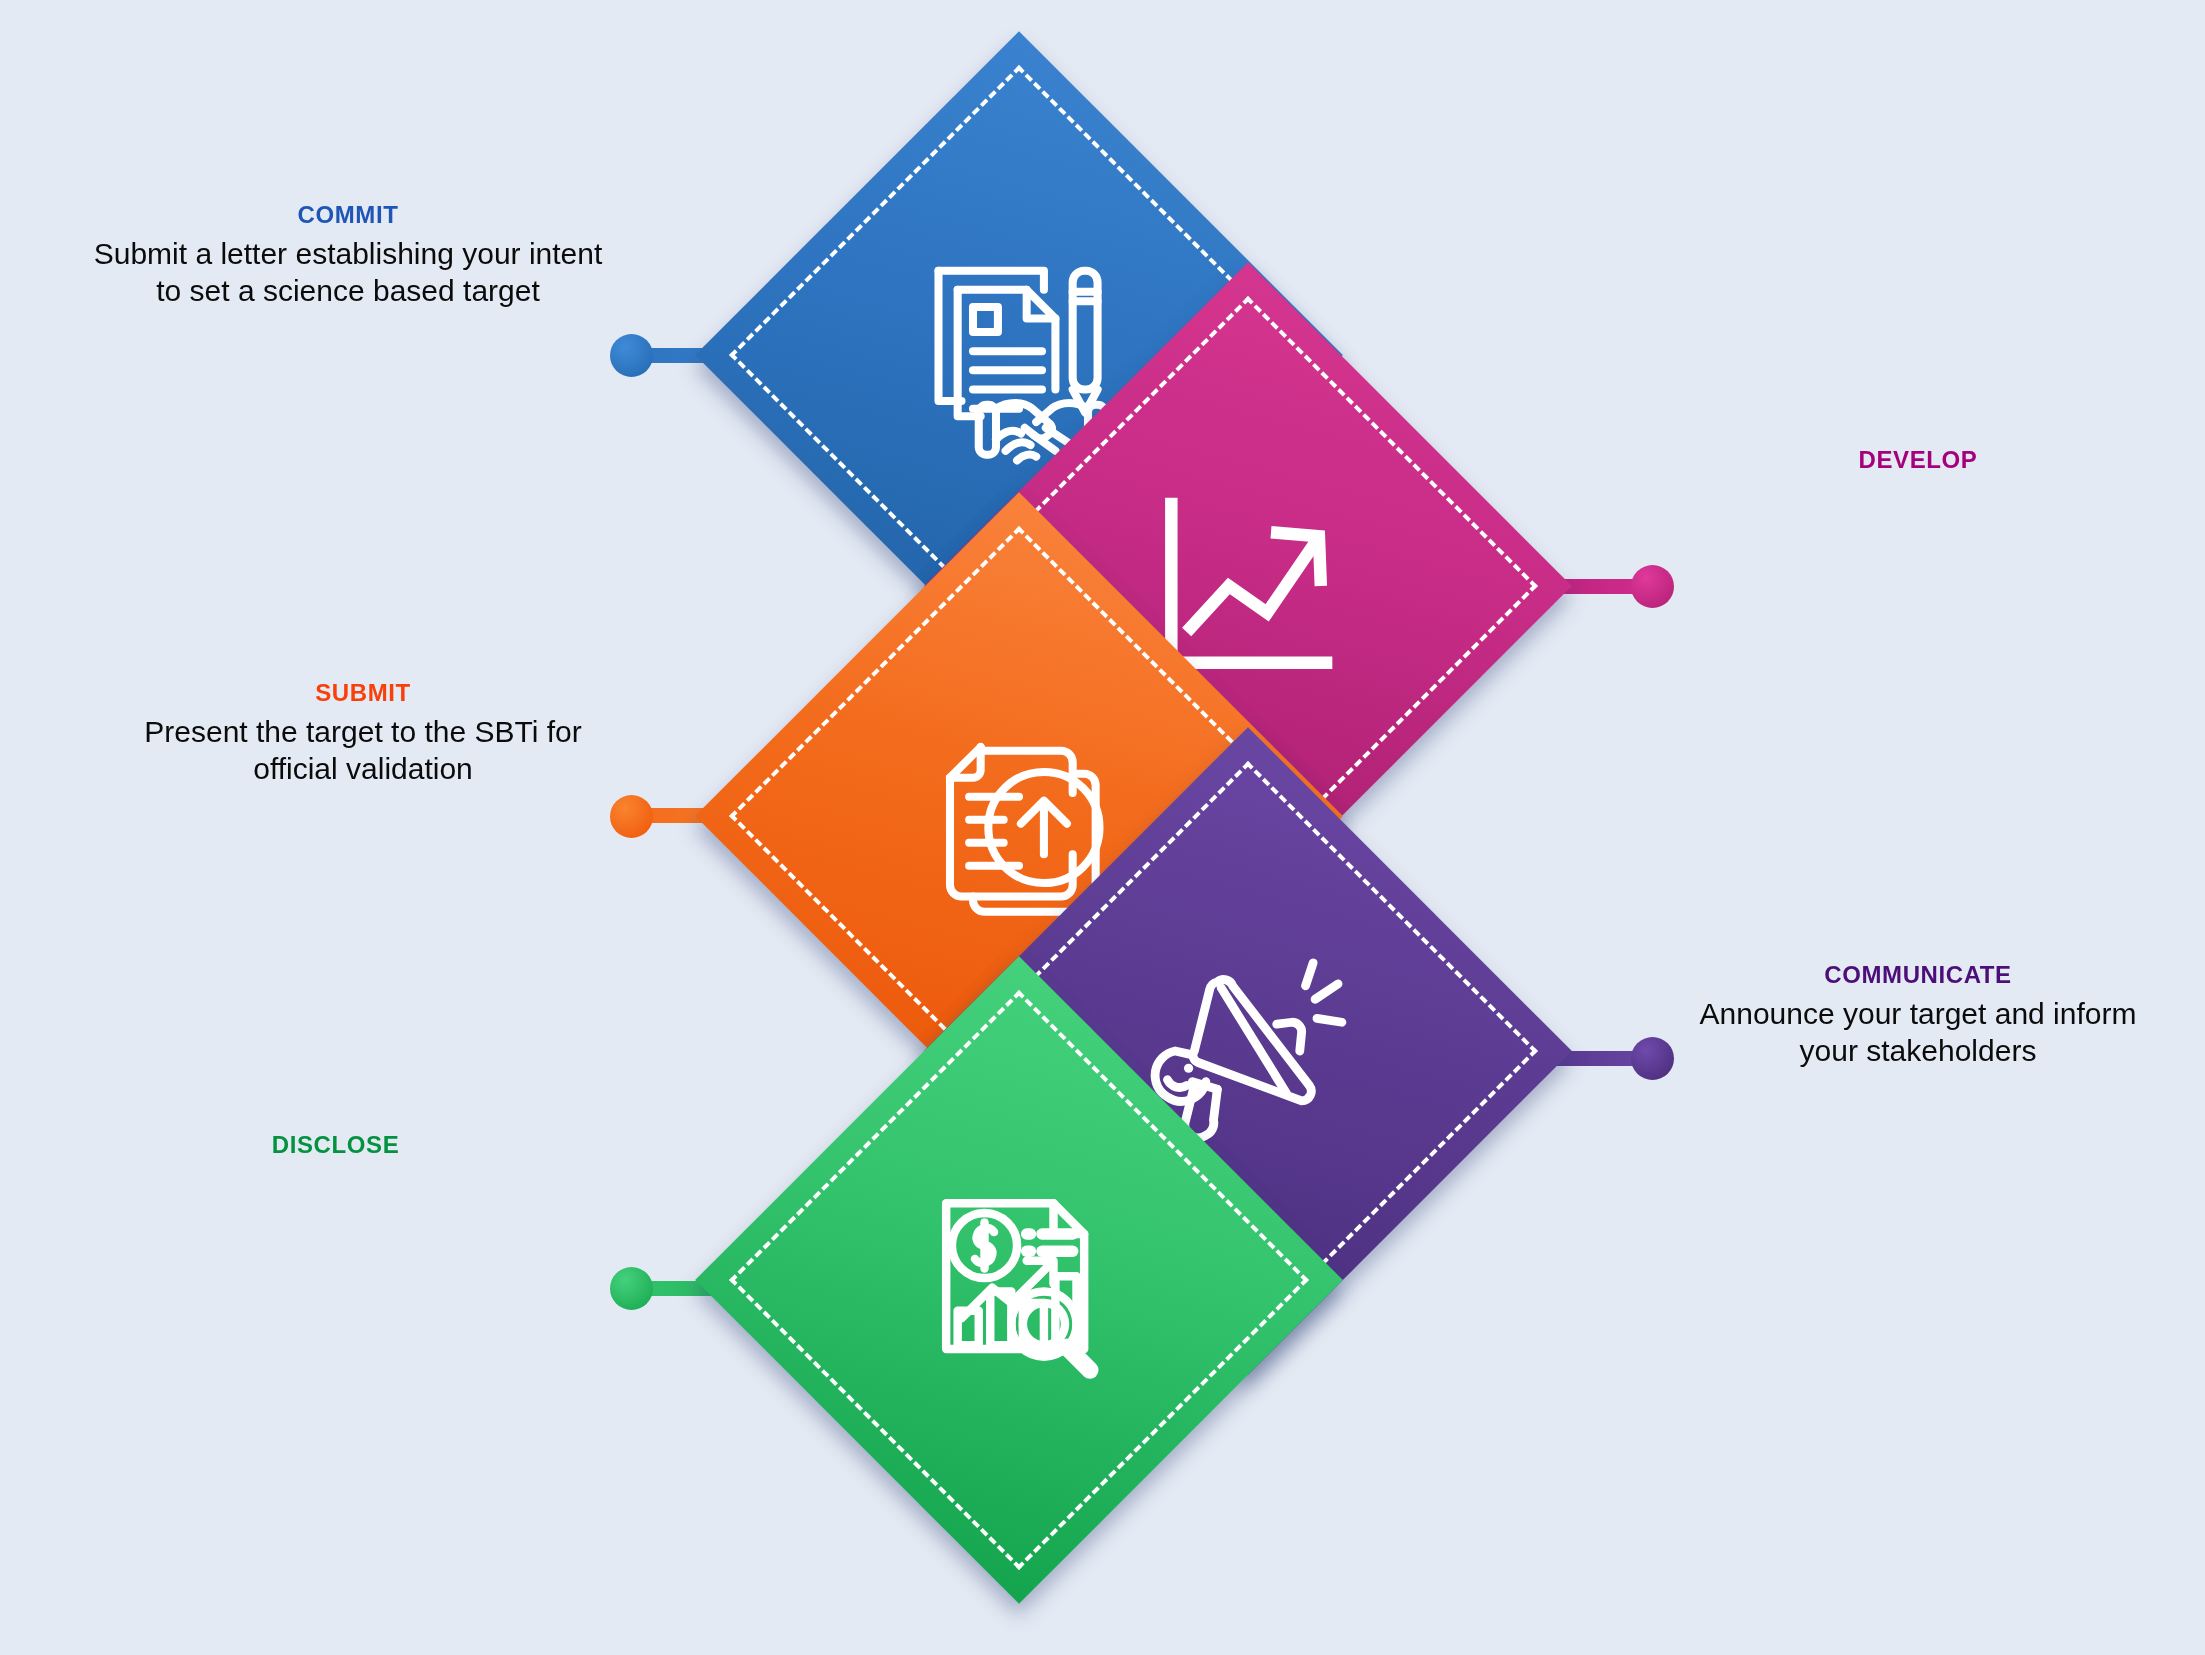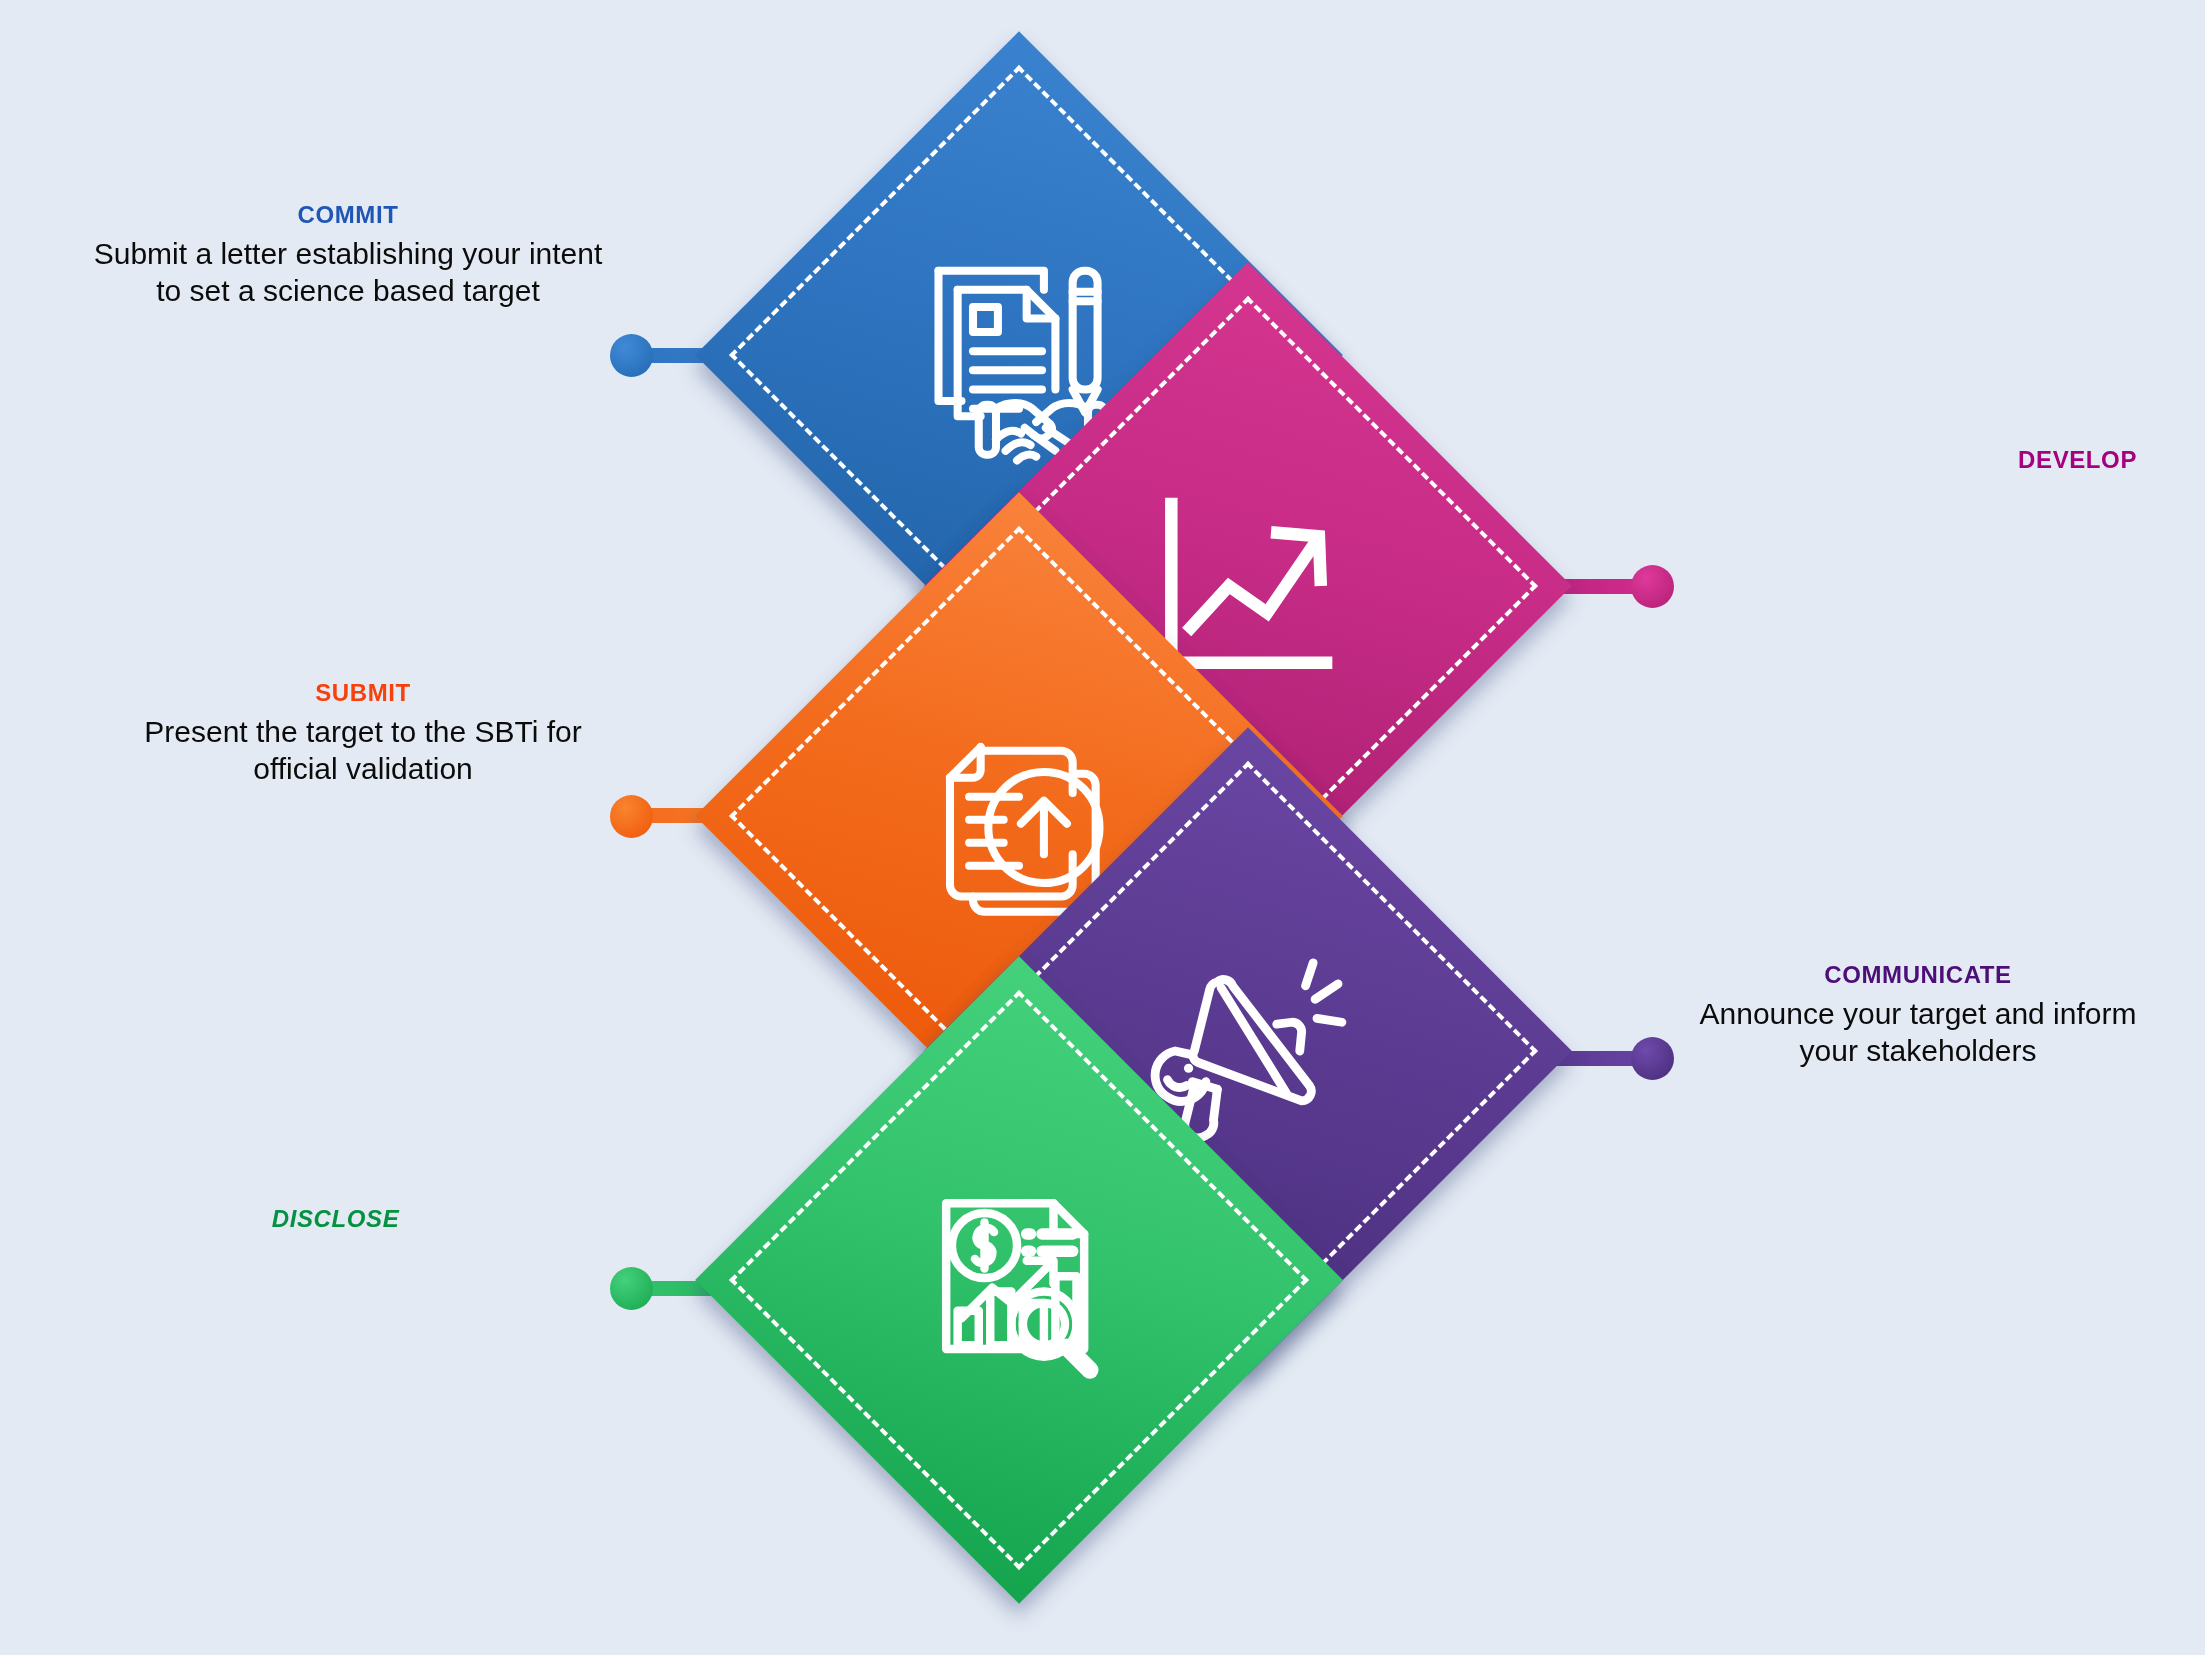--- a/index.html
+++ b/index.html
@@ -33,21 +33,21 @@
     font-size: 30px;
     font-weight: 300;
     color: #0b0b0b;
     margin: 0;
     display: block;
     line-height: 1.22;
   }
 
   .blk-commit      { left: 86px;  top: 203px;  width: 524px; }
   .blk-submit      { left: 144px;  top: 681px; width: 438px; }
-  .blk-disclose    { left: 75px;  top: 1207px; width: 521px; font-style: italic; }
+  .blk-disclose    { left: 75px;  top: 1133px; width: 521px; }
   .blk-develop     { left: 1699px; top: 448px;  width: 438px; }
   .blk-communicate { left: 1699px; top: 963px; width: 438px; }
 
   
   .conn-line {
     position: absolute;
     height: 15px;
     border-radius: 0.6px;
   }
   .conn-dot {
@@ -217,21 +217,21 @@
       </svg>
     </div>
   </div>
 
   <div class="txt-block blk-commit">
     <span class="step-title" style="color:#1f55b5;">COMMIT</span>
     <span class="step-desc">Submit a letter establishing your intent to set a science based target</span>
   </div>
 
   <div class="txt-block blk-develop">
-    <span class="step-title" style="color:#a5007d;text-align:right;">DEVELOP</span>
+    <span class="step-title" style="color:#a5007d;">DEVELOP</span>
   </div>
 
   <div class="txt-block blk-communicate">
     <span class="step-title" style="color:#4c0f78;">COMMUNICATE</span>
     <span class="step-desc">Announce your target and inform your stakeholders</span>
   </div>
 
   <div class="txt-block blk-submit">
     <span class="step-title" style="color:#f8400a;">SUBMIT</span>
     <span class="step-desc">Present the target to the SBTi for official validation</span>

